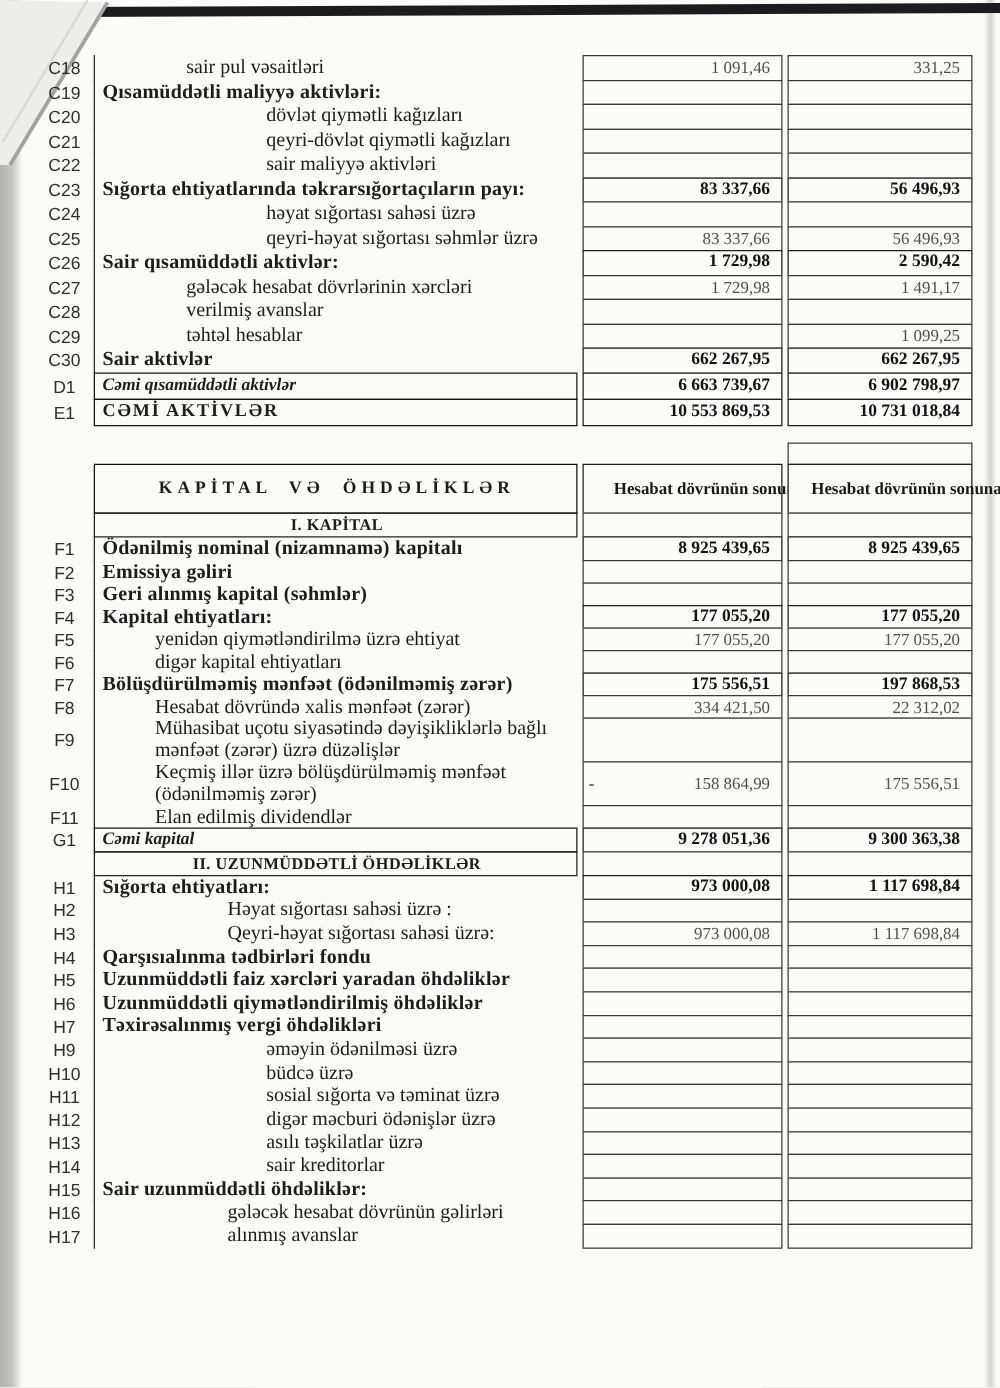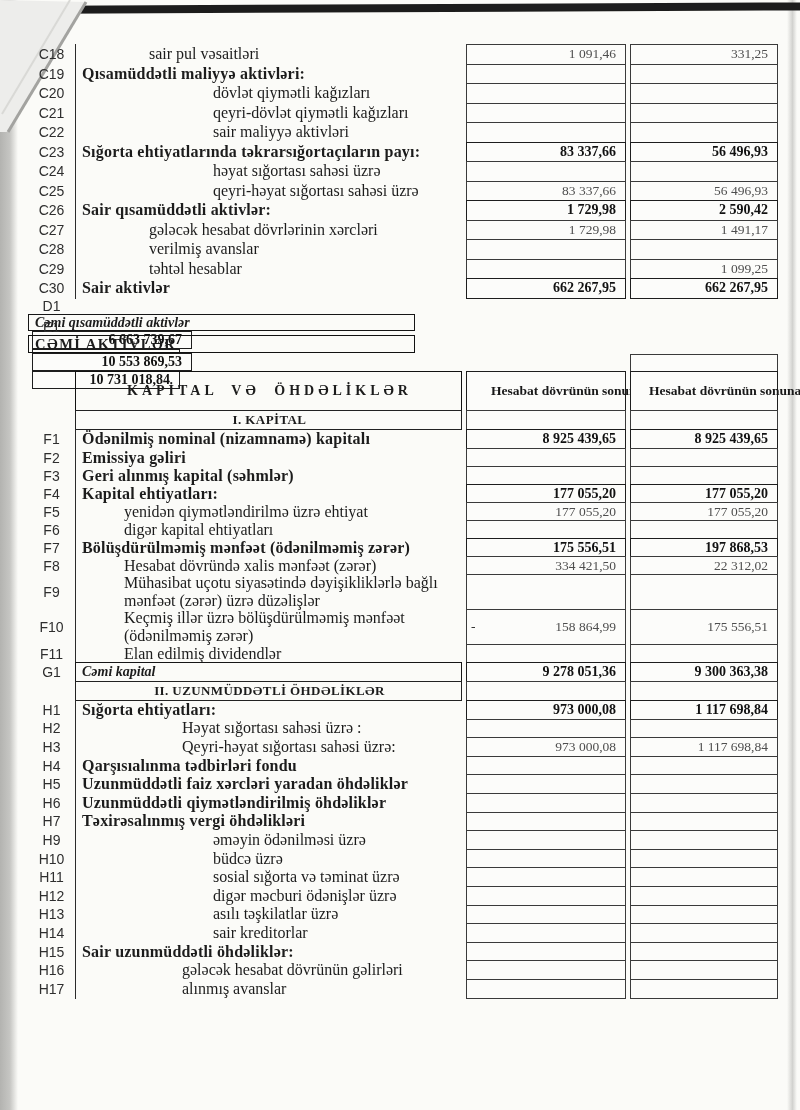--- a/index.html
+++ b/index.html
@@ -34,21 +34,21 @@
   .i0{padding-left:6px;}
   .i1{padding-left:48px;}
   .i2{padding-left:73px;}
   .i3{padding-left:106px;}
   .i4{padding-left:137px;}
   
   .t1{height:20.5px;}
   .t2{height:19px;}
   .t2.hrow{height:19.6px;}
   .t2.st-section,.t2.st-total-italic,.t2.frow1{height:20px;}
-  .t1.st-total-italic,.t1.st-total-caps{height:22px;flex-direction:column;}
+  .t1.st-total-italic,.t1.st-total-caps{height:22px;}
   .t2.tall{height:36px;}
   
   .st-bold .clabel{font-weight:700;letter-spacing:.2px;}
   .st-section .clabel{justify-content:center;font-weight:700;font-size:13px;
                       letter-spacing:.4px;border:1.4px solid #222;}
   .st-total-italic .clabel{justify-content:flex-start;font-weight:700;font-style:italic;
                            font-size:14px;border:1.6px solid #161616;}
   .st-total-caps .clabel{justify-content:flex-start;font-weight:700;font-size:14.5px;
                          letter-spacing:1.5px;border:1.8px solid #111;}
   
@@ -175,21 +175,21 @@
         <span class="vtext"></span>
       </div>
       <div class="cv c2">
 
         <span class="vtext"></span>
       </div>
     </div>
       <div class="row t1 st-plain">
       <div class="cid">C25</div>
       <div class="clabel i4">
-        <span class="ltext">qeyri-həyat sığortası sahəsi üzrə</span>
+        <span class="ltext">qeyri-həyat sığortası səhmlər üzrə</span>
       </div>
       <div class="cv c1">
 
         <span class="vtext">83 337,66</span>
       </div>
       <div class="cv c2">
 
         <span class="vtext">56 496,93</span>
       </div>
     </div>

